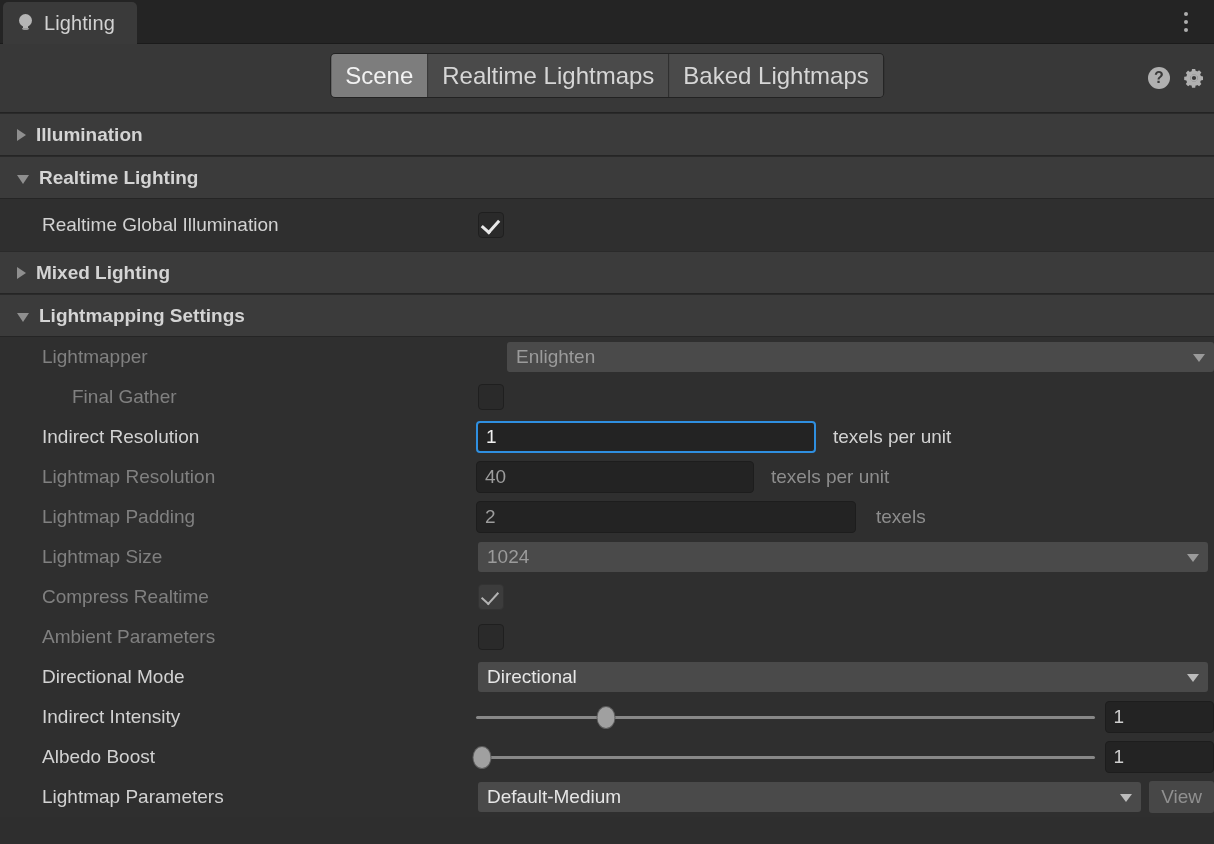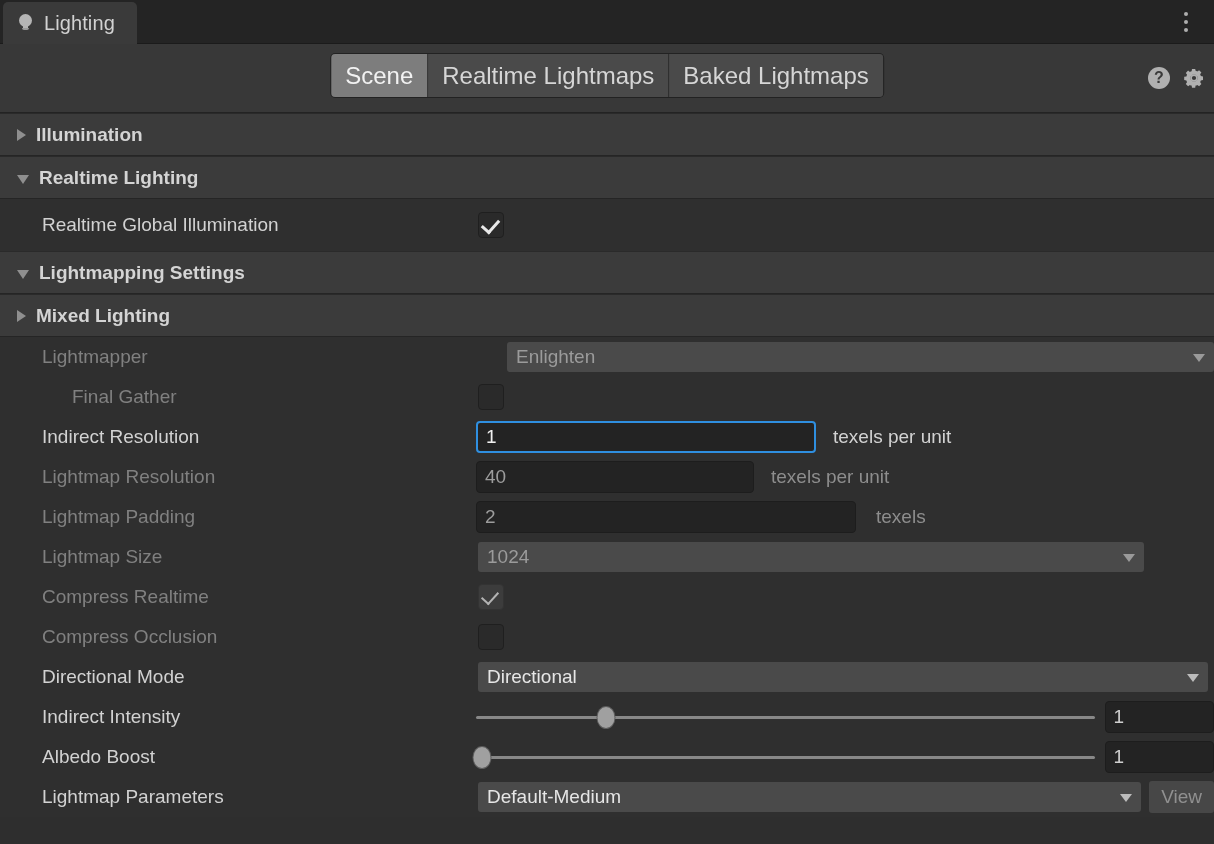--- a/index.html
+++ b/index.html
@@ -381,27 +381,27 @@
   <div class="prop-row tall">
     <span class="label">Realtime Global Illumination</span>
     <div class="field-area" style="left:478px;">
       <span class="checkbox">
         <span class="tick"></span>
       </span>
     </div>
   </div>
 
   <div class="section-header">
+    <span class="arrow collapsed"></span>
+    <span class="title">Mixed Lighting</span>
+  </div>
+
+  <div class="section-header">
     <span class="arrow expanded"></span>
     <span class="title">Lightmapping Settings</span>
-  </div>
-
-  <div class="section-header">
-    <span class="arrow collapsed"></span>
-    <span class="title">Mixed Lighting</span>
   </div>
 
   <div class="prop-row">
     <span class="label disabled">Lightmapper</span>
     <div class="field-area" style="left:478px;padding-left:29px;">
       <div class="dropdown disabled" style="width:730px;">
         <span>Enlighten</span>
         <span class="caret"></span>
       </div>
     </div>
@@ -440,38 +440,38 @@
       <div class="numfield dim" style="width:380px;">
         <span>2</span>
       </div>
       <span class="suffix disabled" style="margin-left:20px;">texels</span>
     </div>
   </div>
 
   <div class="prop-row">
     <span class="label disabled">Lightmap Size</span>
     <div class="field-area" style="left:478px;">
-      <div class="dropdown disabled" style="width:666px;">
+      <div class="dropdown disabled" style="width:730px;">
         <span>1024</span>
         <span class="caret"></span>
       </div>
     </div>
   </div>
 
   <div class="prop-row">
     <span class="label disabled">Compress Realtime</span>
     <div class="field-area" style="left:478px;">
       <span class="checkbox disabled">
         <span class="tick"></span>
       </span>
     </div>
   </div>
 
   <div class="prop-row">
-    <span class="label disabled">Compress Occlusion</span>
+    <span class="label disabled">Ambient Parameters</span>
     <div class="field-area" style="left:478px;">
       <span class="checkbox"></span>
     </div>
   </div>
 
   <div class="prop-row">
     <span class="label">Directional Mode</span>
     <div class="field-area" style="left:478px;">
       <div class="dropdown" style="width:730px;">
         <span>Directional</span>

